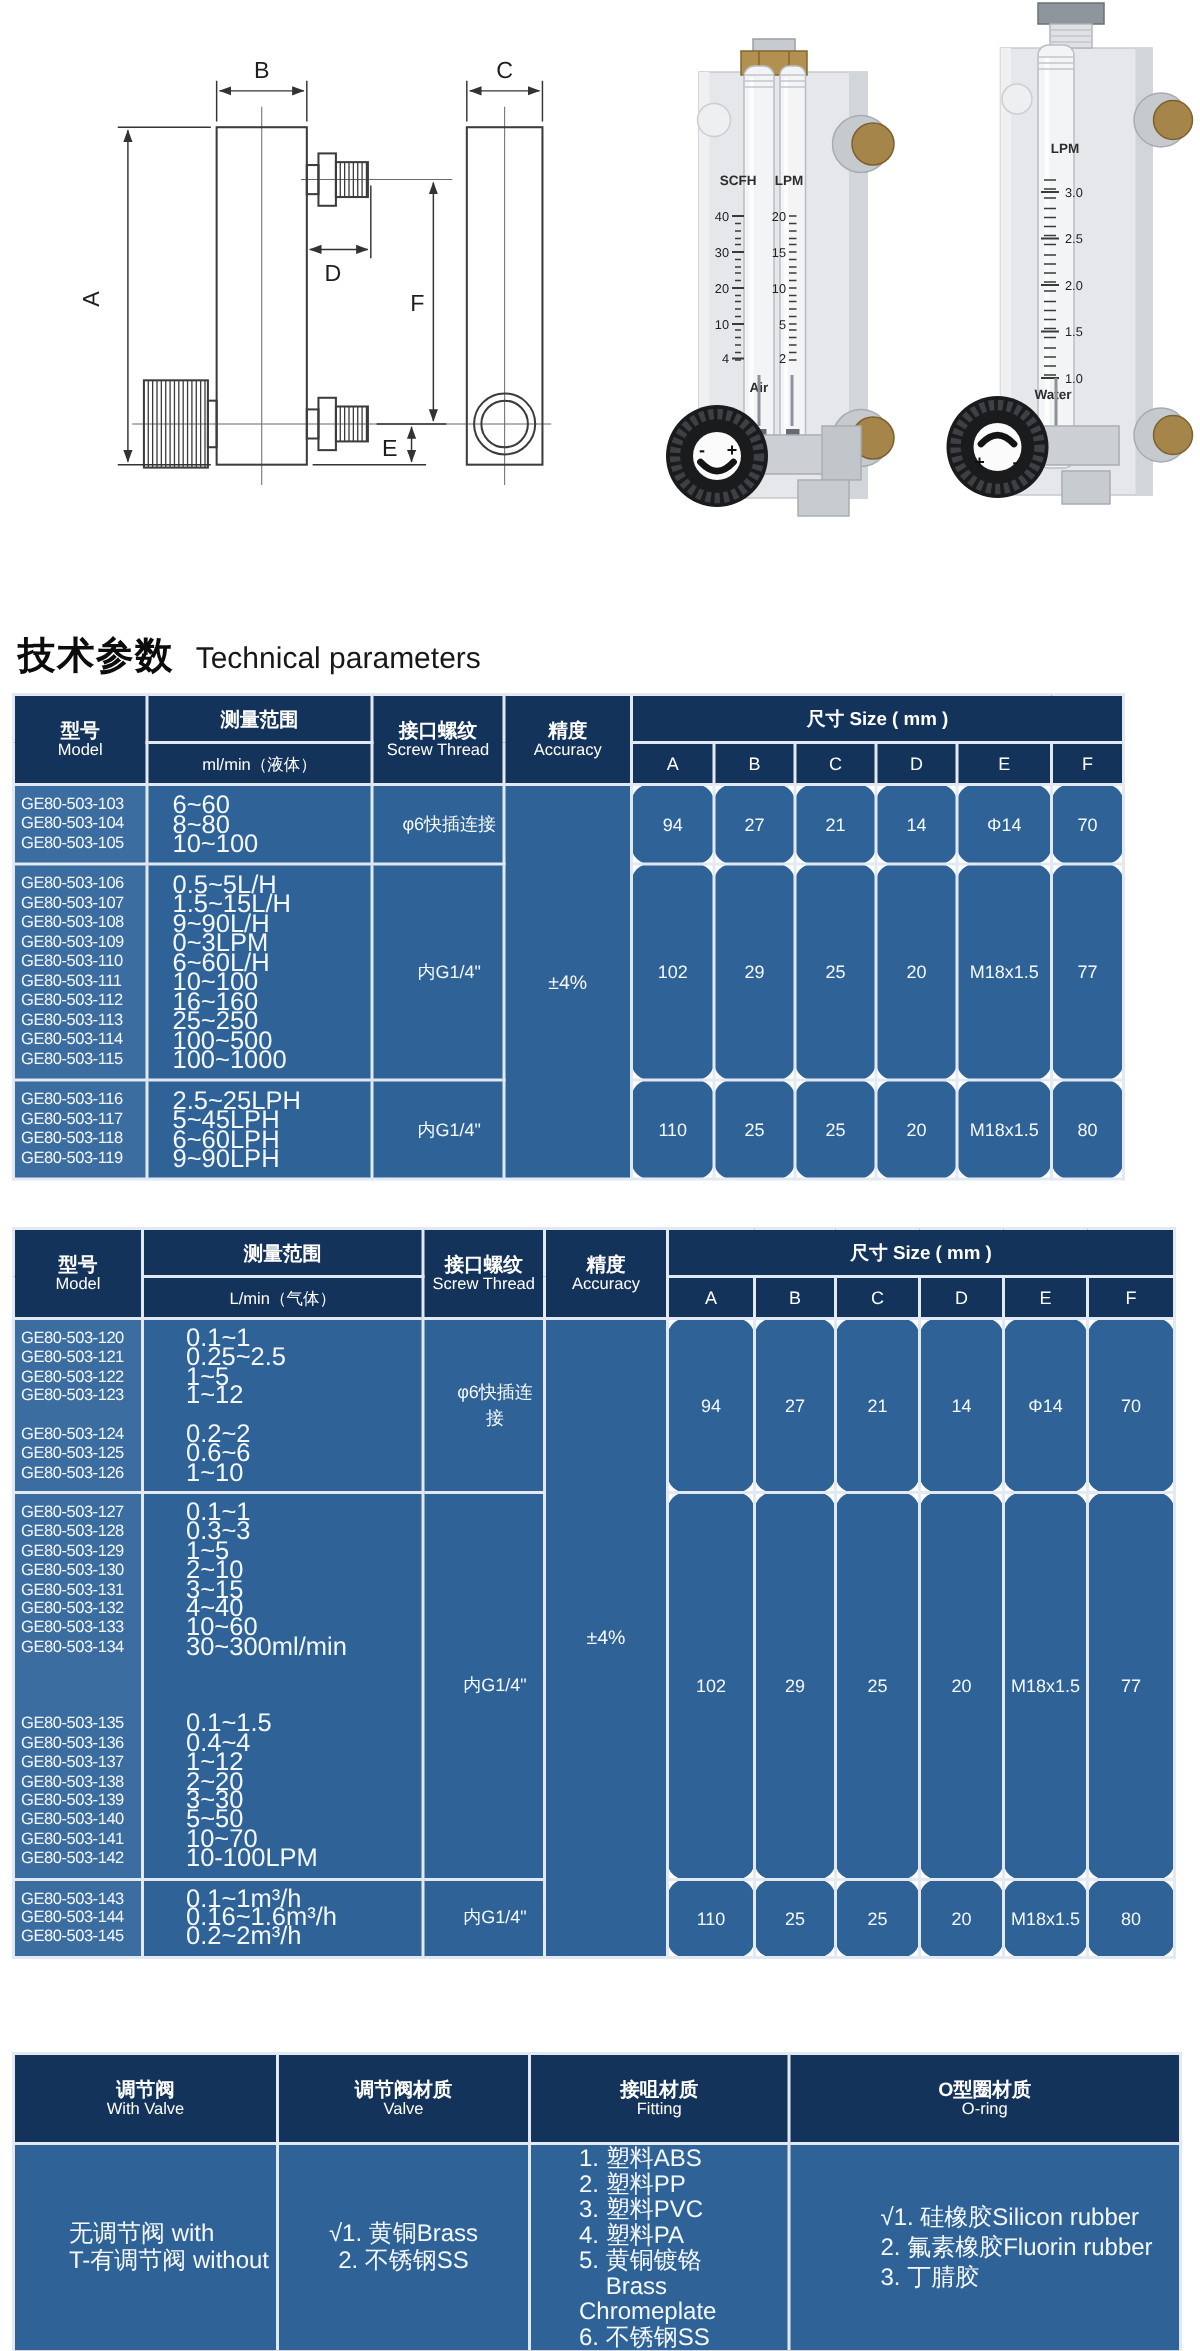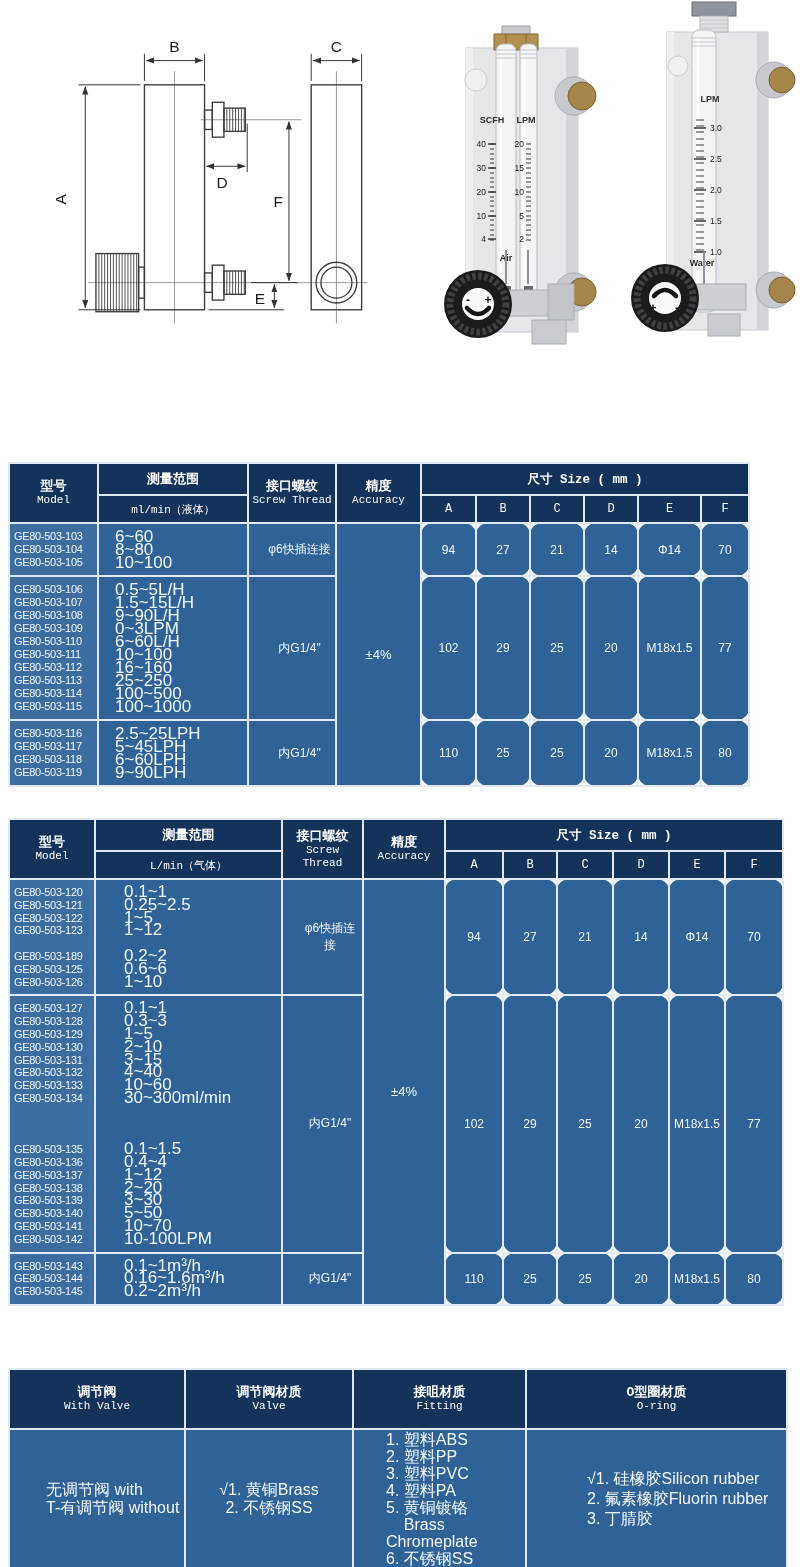--- a/index.html
+++ b/index.html
@@ -22,21 +22,21 @@
   .sec1 { top:420px; }
   .sec2 { top:1314px; }
   .h-zh { font-size:25px; font-weight:bold; color:#0c0c0c; letter-spacing:1px; }
   .h-en { font-size:20px; color:#181818; margin-left:10px; }
   
   table { border-collapse:collapse; table-layout:fixed; position:absolute; left:8px; }
   .t1 { top:462px; width:740px; }
   .t2 { top:818px; width:774px; }
   .t3 { top:1368px; width:778px; }
   th, td { border:2px solid var(--table-border,#e3e9f2); color:#fff; }
-  th { background:var(--header-bg,#14335a); font-weight:normal; padding:3px 1px;font-family:Liberation Mono, monospace; }
+  th { background:var(--header-bg,#14335a); font-weight:normal; padding:3px 1px; }
   td { background:var(--body-bg,#2f6397); color:#f4f8fc; }
   thead tr:first-child  { height:32px; }
   thead tr:nth-child(2) { height:28px; }
   .zh { font-size:13px; font-weight:bold; line-height:15px; }
   .en { font-size:11px; line-height:13px; }
   .size-title { font-size:12.5px; font-weight:bold; }
   .size-letter { font-size:12px; }
   .ml { white-space:pre-line; vertical-align:middle; }
   td.models { background:var(--model-col-bg,#3c6da0); text-align:left;
               font-size:11px; letter-spacing:-0.3px; line-height:13px; padding:6px 1px 6px 4px; }
@@ -198,20 +198,24 @@
       <rect x="86" y="314" width="32" height="22" fill="#c8ccd1" stroke="#a9aeb4"></rect>
       <circle cx="43" cy="298" r="34" fill="#1a1b1d"></circle>
       <circle cx="43" cy="298" r="28" fill="none" stroke="#3f4044" stroke-width="7" stroke-dasharray="3.5,2.5"></circle>
       <circle cx="43" cy="298" r="16" fill="#fbfbfb"></circle>
       <path d="M32 296q11 -12 22 0" stroke="#141414" stroke-width="4.5" fill="none" stroke-linecap="round"></path>
       <text class="knobtxt" x="31" y="312" text-anchor="middle">+</text>
       <text class="knobtxt" x="55" y="312" text-anchor="middle">-</text>
     </svg>
   </div>
 
+  <div class="sec sec1">
+    <span class="h-zh">技术参数</span>
+    <span class="h-en">Technical parameters</span>
+  </div>
 
   <table class="t1">
     <colgroup>
       <col style="width:89px">
         <col style="width:150px">
         <col style="width:88px">
         <col style="width:85px">
       <col style="width:55px">
         <col style="width:54px">
         <col style="width:54px">
@@ -360,21 +364,21 @@
         <th class="size-letter">F</th>
       </tr>
     </thead>
     <tbody>
       <tr>
         <td class="models ml">GE80-503-120
 GE80-503-121
 GE80-503-122
 GE80-503-123
 
-GE80-503-189
+GE80-503-124
 GE80-503-125
 GE80-503-126</td>
         <td class="ranges ml">0.1~1
 0.25~2.5
 1~5
 1~12
 
 0.2~2
 0.6~6
 1~10</td>

